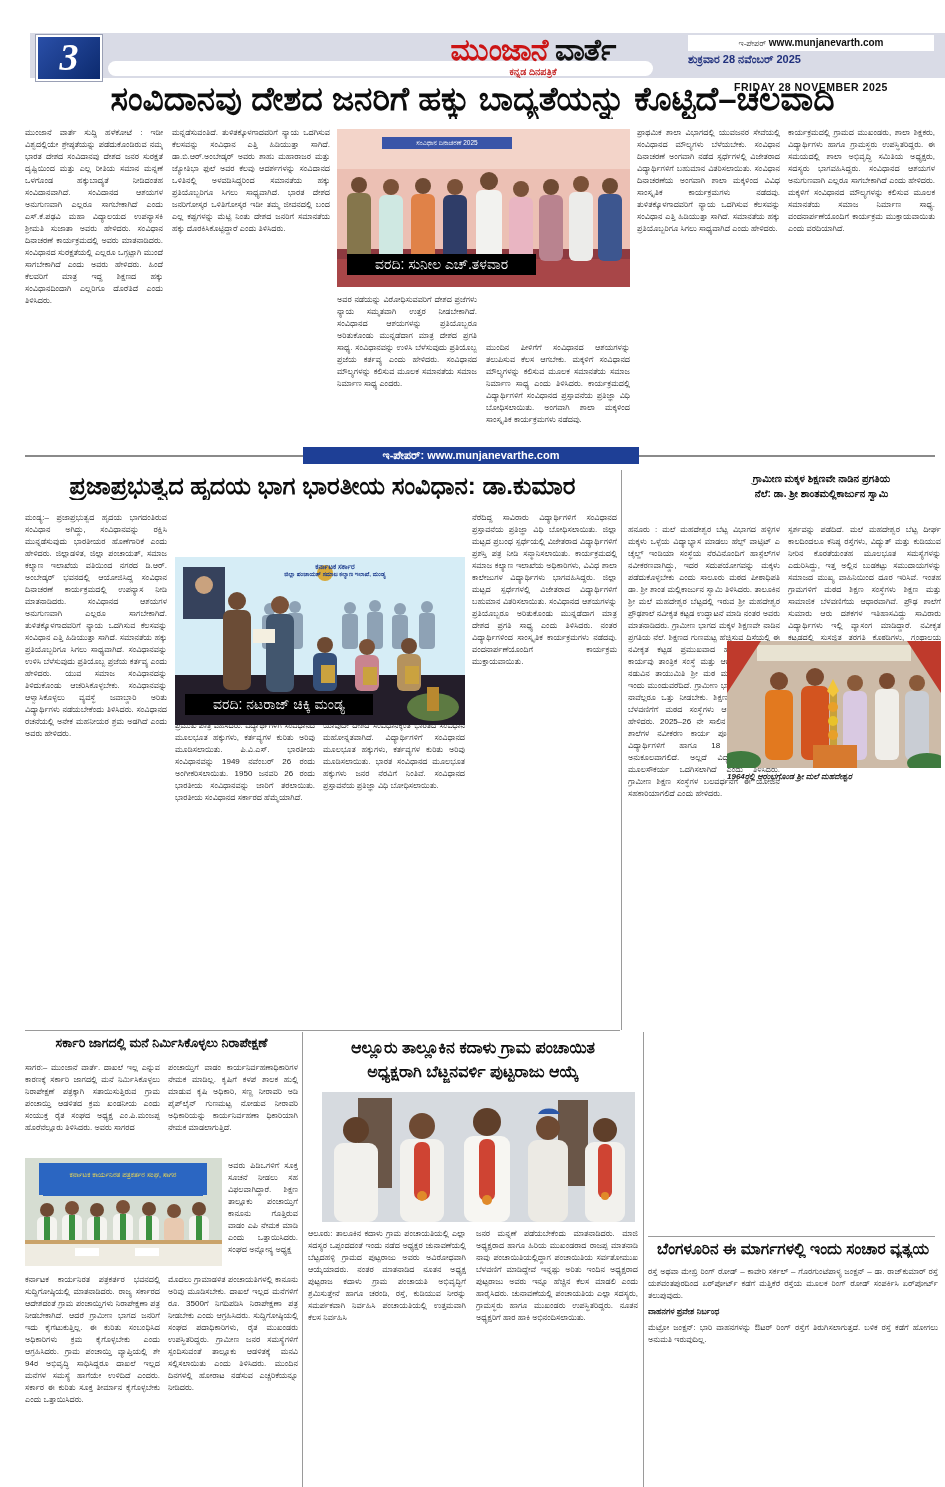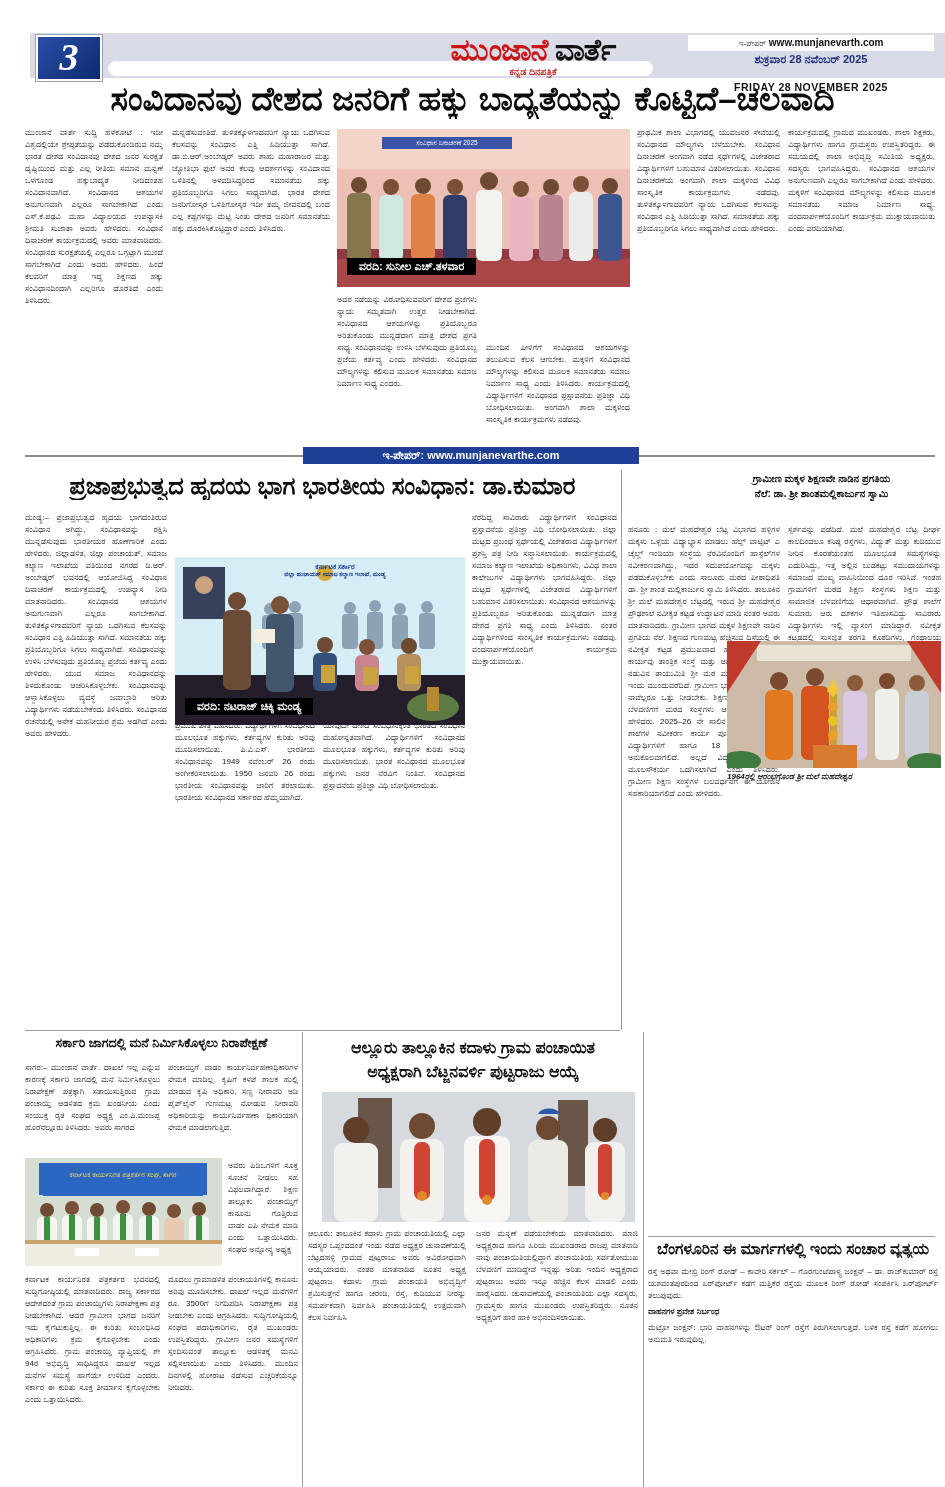--- a/index.html
+++ b/index.html
@@ -11,37 +11,37 @@
   .pagenum{position:absolute;left:36px;top:35px;width:62px;height:42px;
            background:linear-gradient(135deg,#2a4fa8,#0c2a6e);border:2px solid #fff;outline:1px solid #9aa0b5;
            color:#fff;font-family:"Liberation Serif","DejaVu Serif",serif;font-style:italic;font-weight:bold;
            font-size:38px;line-height:40px;text-align:center;}
   .masthead{position:absolute;left:333px;top:34px;width:400px;text-align:center;font-weight:bold;font-size:30px;line-height:32px;letter-spacing:-1px;white-space:nowrap;}
   .masthead .red{color:#cc1414;}
   .masthead .blk{color:#111;}
   .tagline{position:absolute;left:333px;top:66px;width:400px;text-align:center;color:#c42525;font-size:9.5px;font-weight:bold;}
   .hsite{position:absolute;left:688px;top:35px;width:246px;height:16px;background:#fff;font-size:10px;line-height:16px;text-align:center;font-weight:bold;color:#111;}
   .hsite .ep{font-weight:normal;font-size:8px;color:#333;}
-  .hdatekn{position:absolute;left:688px;top:53px;width:246px;text-align:center;color:#21317d;font-size:11px;font-weight:bold;}
+  .hdatekn{position:absolute;left:688px;top:53px;width:246px;color:#21317d;font-size:11px;font-weight:bold;}
   .hdateen{position:absolute;left:688px;top:65px;width:246px;text-align:center;color:#111;font-size:10.5px;font-weight:bold;letter-spacing:0.5px;margin-top:16px;}
   
   .hl{position:absolute;font-weight:bold;color:#0d0d0d;text-align:center;white-space:nowrap;overflow:hidden;}
   .hl.wrap{white-space:normal;}
   
   .coltext{position:absolute;font-size:8px;line-height:1.5;text-align:justify;overflow:hidden;color:#222;}
   
   .strip{position:absolute;left:303px;top:447px;width:336px;height:17px;background:#1e3f96;color:#fff;
          font-weight:bold;font-size:11px;line-height:17px;text-align:center;}
   .stripline{position:absolute;top:455px;height:2px;background:#8a8a8a;}
   .vrule{position:absolute;width:1px;background:#9a9a9a;}
   .hrule{position:absolute;height:1px;background:#9a9a9a;}
   
   .photo{position:absolute;overflow:hidden;background:#c9c9c9;}
   .photo svg{position:absolute;left:0;top:0;width:100%;height:100%;}
-  .cap{position:absolute;background:#000;color:#fff;font-weight:bold;font-size:11px;padding:2px 12px;white-space:nowrap;}
+  .cap{position:absolute;background:#000;color:#fff;font-weight:normal;font-size:14px;padding:2px 28px;white-space:nowrap;}
   .pbanner{position:absolute;background:#3a55a8;color:#fff;font-size:6.5px;line-height:1.2;padding:2px 5px;text-align:center;}
   .p2txt{position:absolute;left:60px;top:6px;width:200px;text-align:center;color:#1b3a8c;font-weight:bold;}
   .p2txt .l1{font-size:7px;}
   .p2txt .l2{font-size:6px;}
   .p4banner{position:absolute;left:18px;top:8px;width:160px;height:30px;background:#2b66c2;color:#ffe24a;
             font-size:7px;line-height:1.3;text-align:center;padding-top:4px;box-sizing:border-box;}
   .belowphoto{position:absolute;font-size:8px;font-weight:bold;color:#222;font-style:italic;}
   .subhead{font-weight:bold;}
   .a6p{margin:0 0 4px 0;}
 </style>

